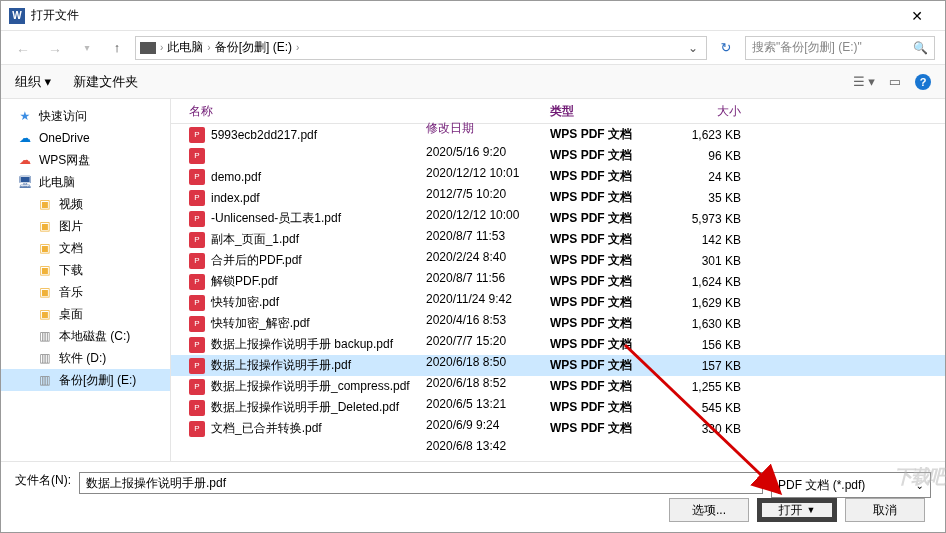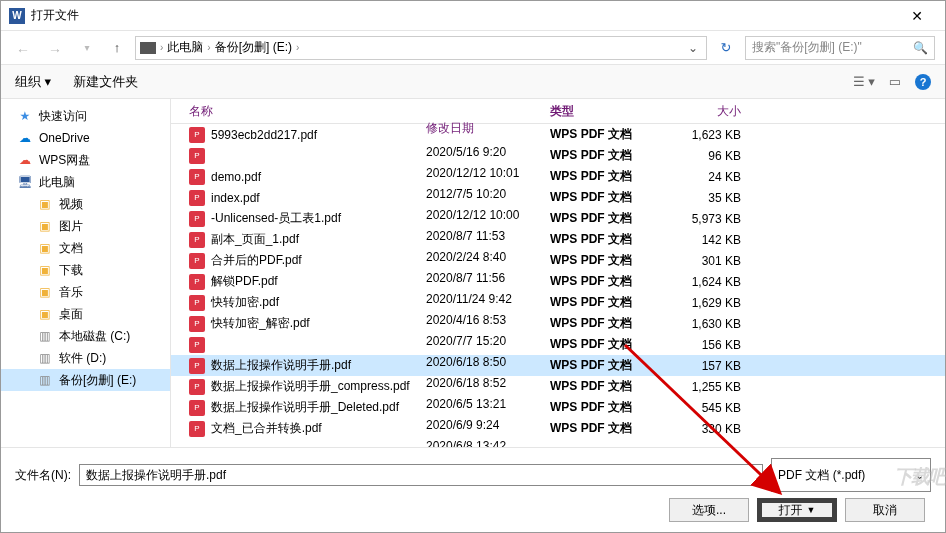--- a/index.html
+++ b/index.html
@@ -54,24 +54,24 @@
 .list-body { flex: 1; overflow-y: scroll; }
 .list-body::-webkit-scrollbar { width: 16px; }
 .list-body::-webkit-scrollbar-track { background: #f0f0f0; }
 .list-body::-webkit-scrollbar-thumb { background: #c0c0c0; }
 .file-row { display: flex; height: 21px; align-items: center; font-size: 12px; cursor: pointer; }
 .file-row.selected { background: #cce8ff; }
 .file-row .col-name { display: flex; align-items: center; gap: 6px; }
 .file-ico { width: 16px; height: 16px; background: #dc3545; border-radius: 2px; color: #fff; font-size: 8px; display: flex; align-items: center; justify-content: center; flex-shrink: 0; }
 
 .footer { border-top: 1px solid #e5e5e5; padding: 10px 14px; }
-.filename-row { display: flex; align-items: center; gap: 8px; margin-bottom: 6px; }
+.filename-row { display: flex; align-items: flex-start; gap: 8px; margin-bottom: 0; }
 .filename-label { font-size: 12px; }
 .filename-input { flex: 1; height: 22px; border: 1px solid #888; padding: 0 6px; font-size: 12px; }
-.filetype-select { width: 160px; height: 34px; border: 1px solid #888; padding: 4px 6px; font-size: 12px; display: flex; align-items: center; justify-content: space-between; }
+.filetype-select { width: 160px; height: 26px; border: 1px solid #888; padding: 4px 6px; font-size: 12px; display: flex; align-items: center; justify-content: space-between; }
 .buttons-row { display: flex; justify-content: flex-end; gap: 8px; padding-right: 6px; }
 .btn { min-width: 80px; height: 24px; border: 1px solid #aaa; background: #f0f0f0; font-size: 12px; display: flex; align-items: center; justify-content: center; cursor: pointer; }
 .btn.primary { border: 5px solid #404040; }
 .btn .dd { font-size: 9px; margin-left: 4px; }
 
 .arrow-svg { position: absolute; pointer-events: none; }
 
 .watermark { position: absolute; right: 0; bottom: 42px; font-size: 19px; color: rgba(180,180,180,0.5); font-weight: bold; font-style: italic; letter-spacing: -2px; }
 </style>
 </head>
@@ -267,20 +267,21 @@
               <span class="file-ico">P</span>
               <span>快转加密_解密.pdf</span>
             </div>
             <div class="col-date">2020/7/7 15:20</div>
             <div class="col-type">WPS PDF 文档</div>
             <div class="col-size">1,630 KB</div>
           </div>
           <div class="file-row">
             <div class="col-name">
               <span class="file-ico">P</span>
+              <span>数据上报操作说明手册  backup.pdf</span>
             </div>
             <div class="col-date">2020/6/18 8:50</div>
             <div class="col-type">WPS PDF 文档</div>
             <div class="col-size">156 KB</div>
           </div>
           <div class="file-row selected">
             <div class="col-name">
               <span class="file-ico">P</span>
               <span>数据上报操作说明手册.pdf</span>
             </div>

